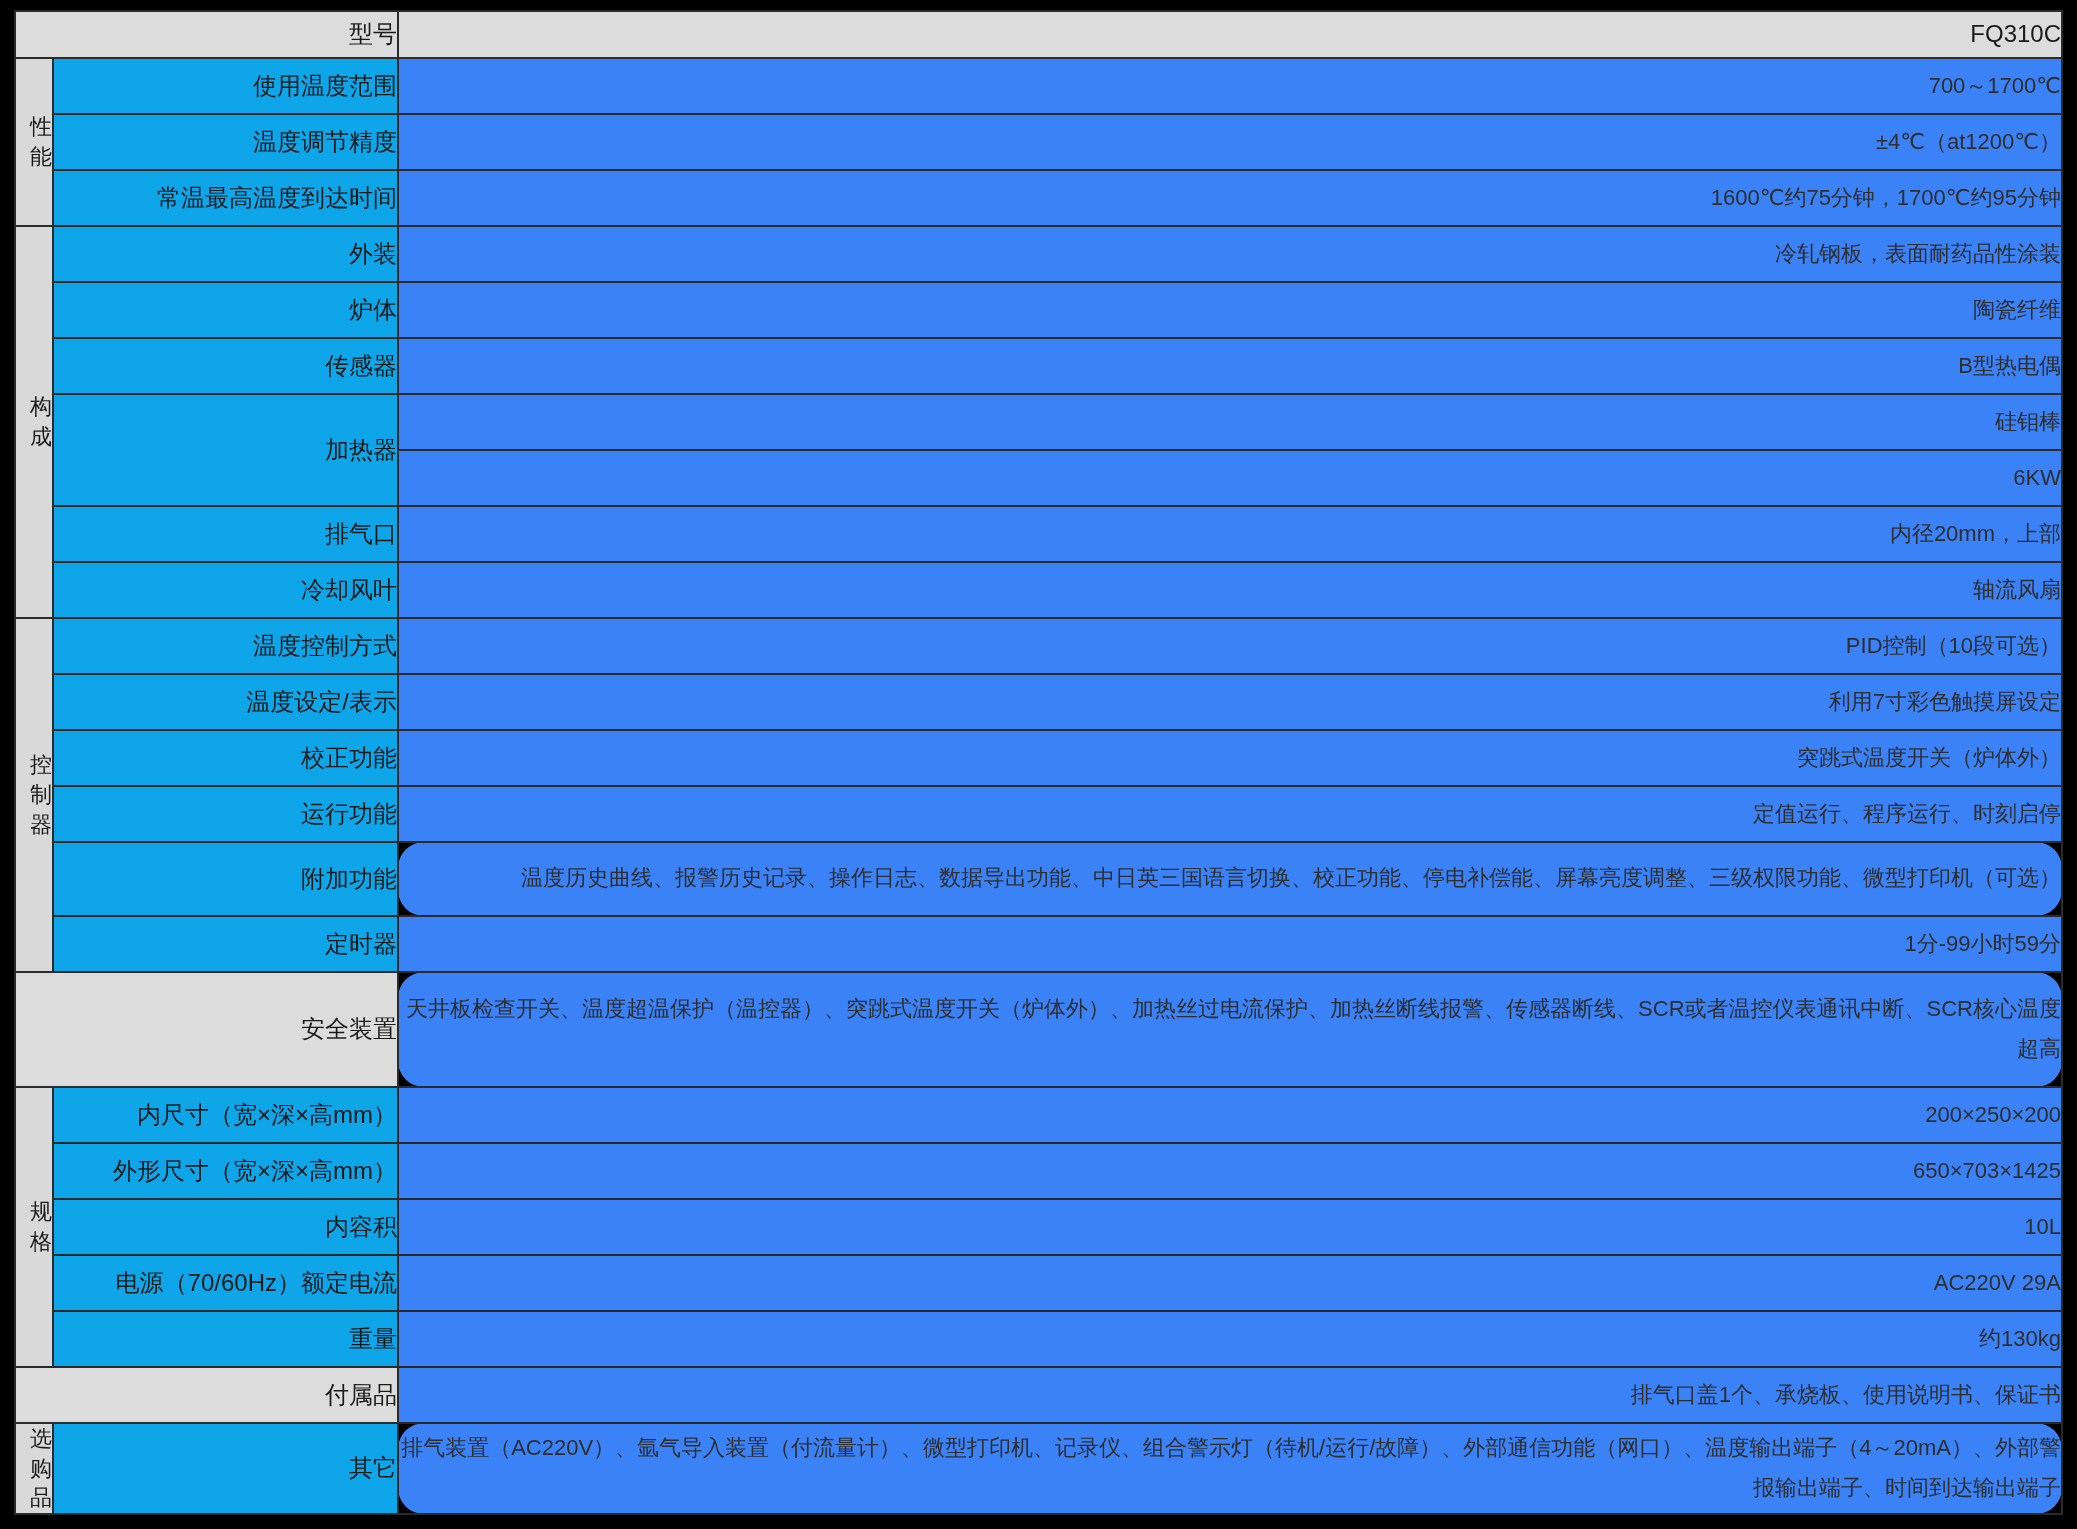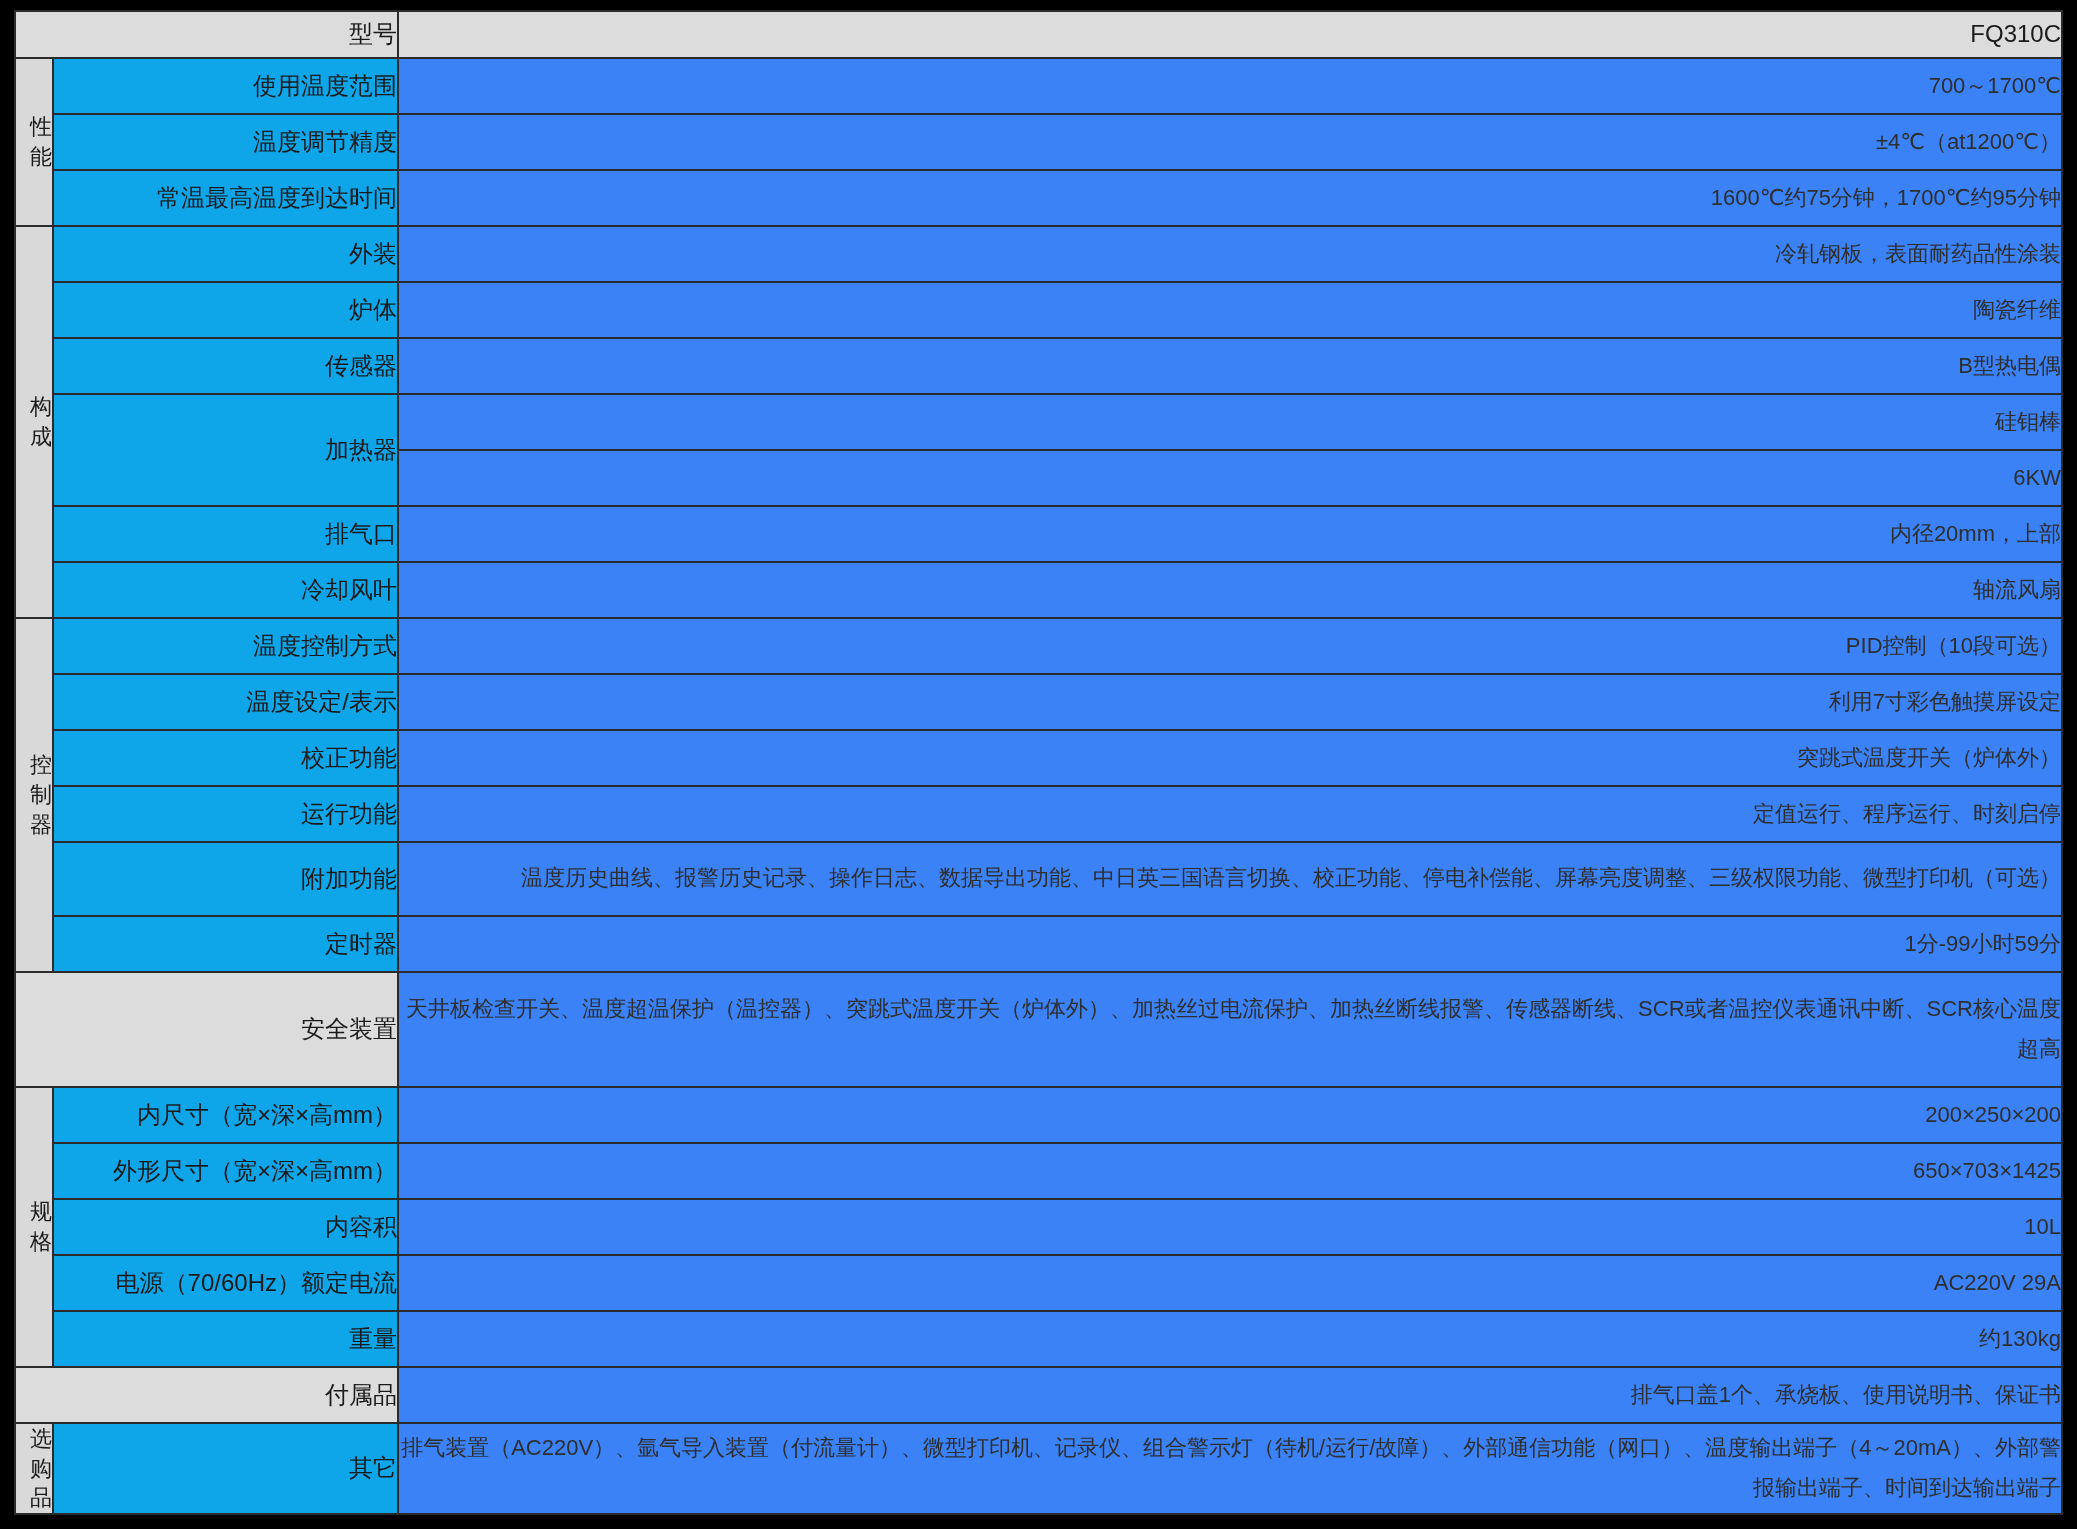--- a/index.html
+++ b/index.html
@@ -75,21 +75,21 @@
     padding: 9px 16px;
     border-color: #2f2f2f;
   }
   .val-head {
     background: #dcdcdc;
     color: #1a1a1a;
     font-size: 24px;
     padding: 12px 16px;
     border-color: #9a9a9a;
   }
-  .val-multi { line-height: 1.85; }
+  .val-multi { line-height: 1.85; border-radius: 26px; }
 
   .pad-tall { height: 74px; margin-left: 44px; }
 </style>
 </head>
 <body>
 
 <div class="spec-wrap">
   <table class="spec">
     <colgroup>
       <col class="c-sec">

